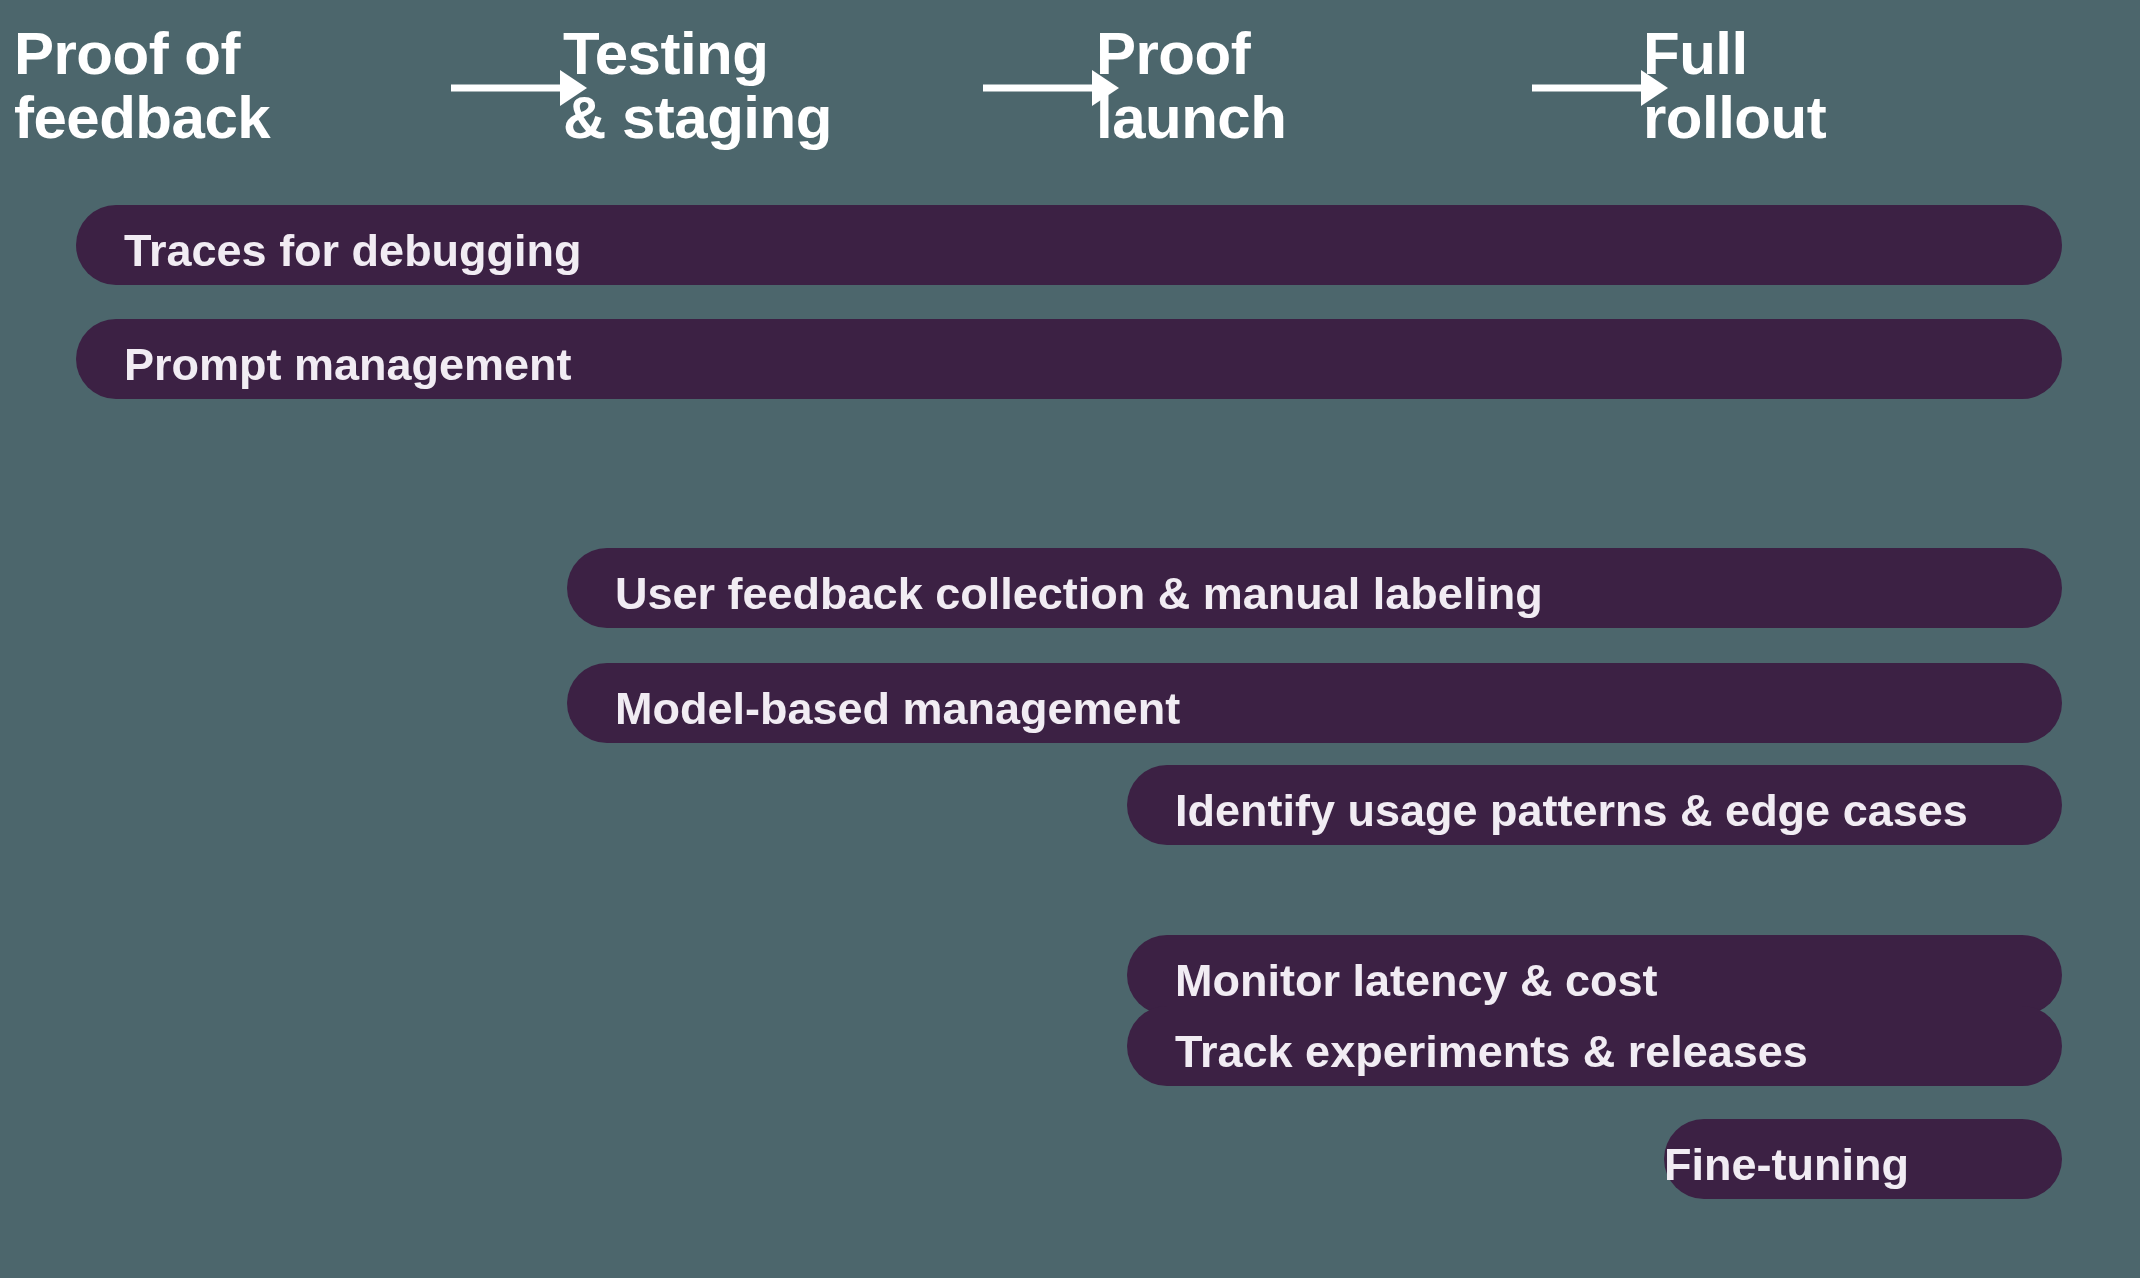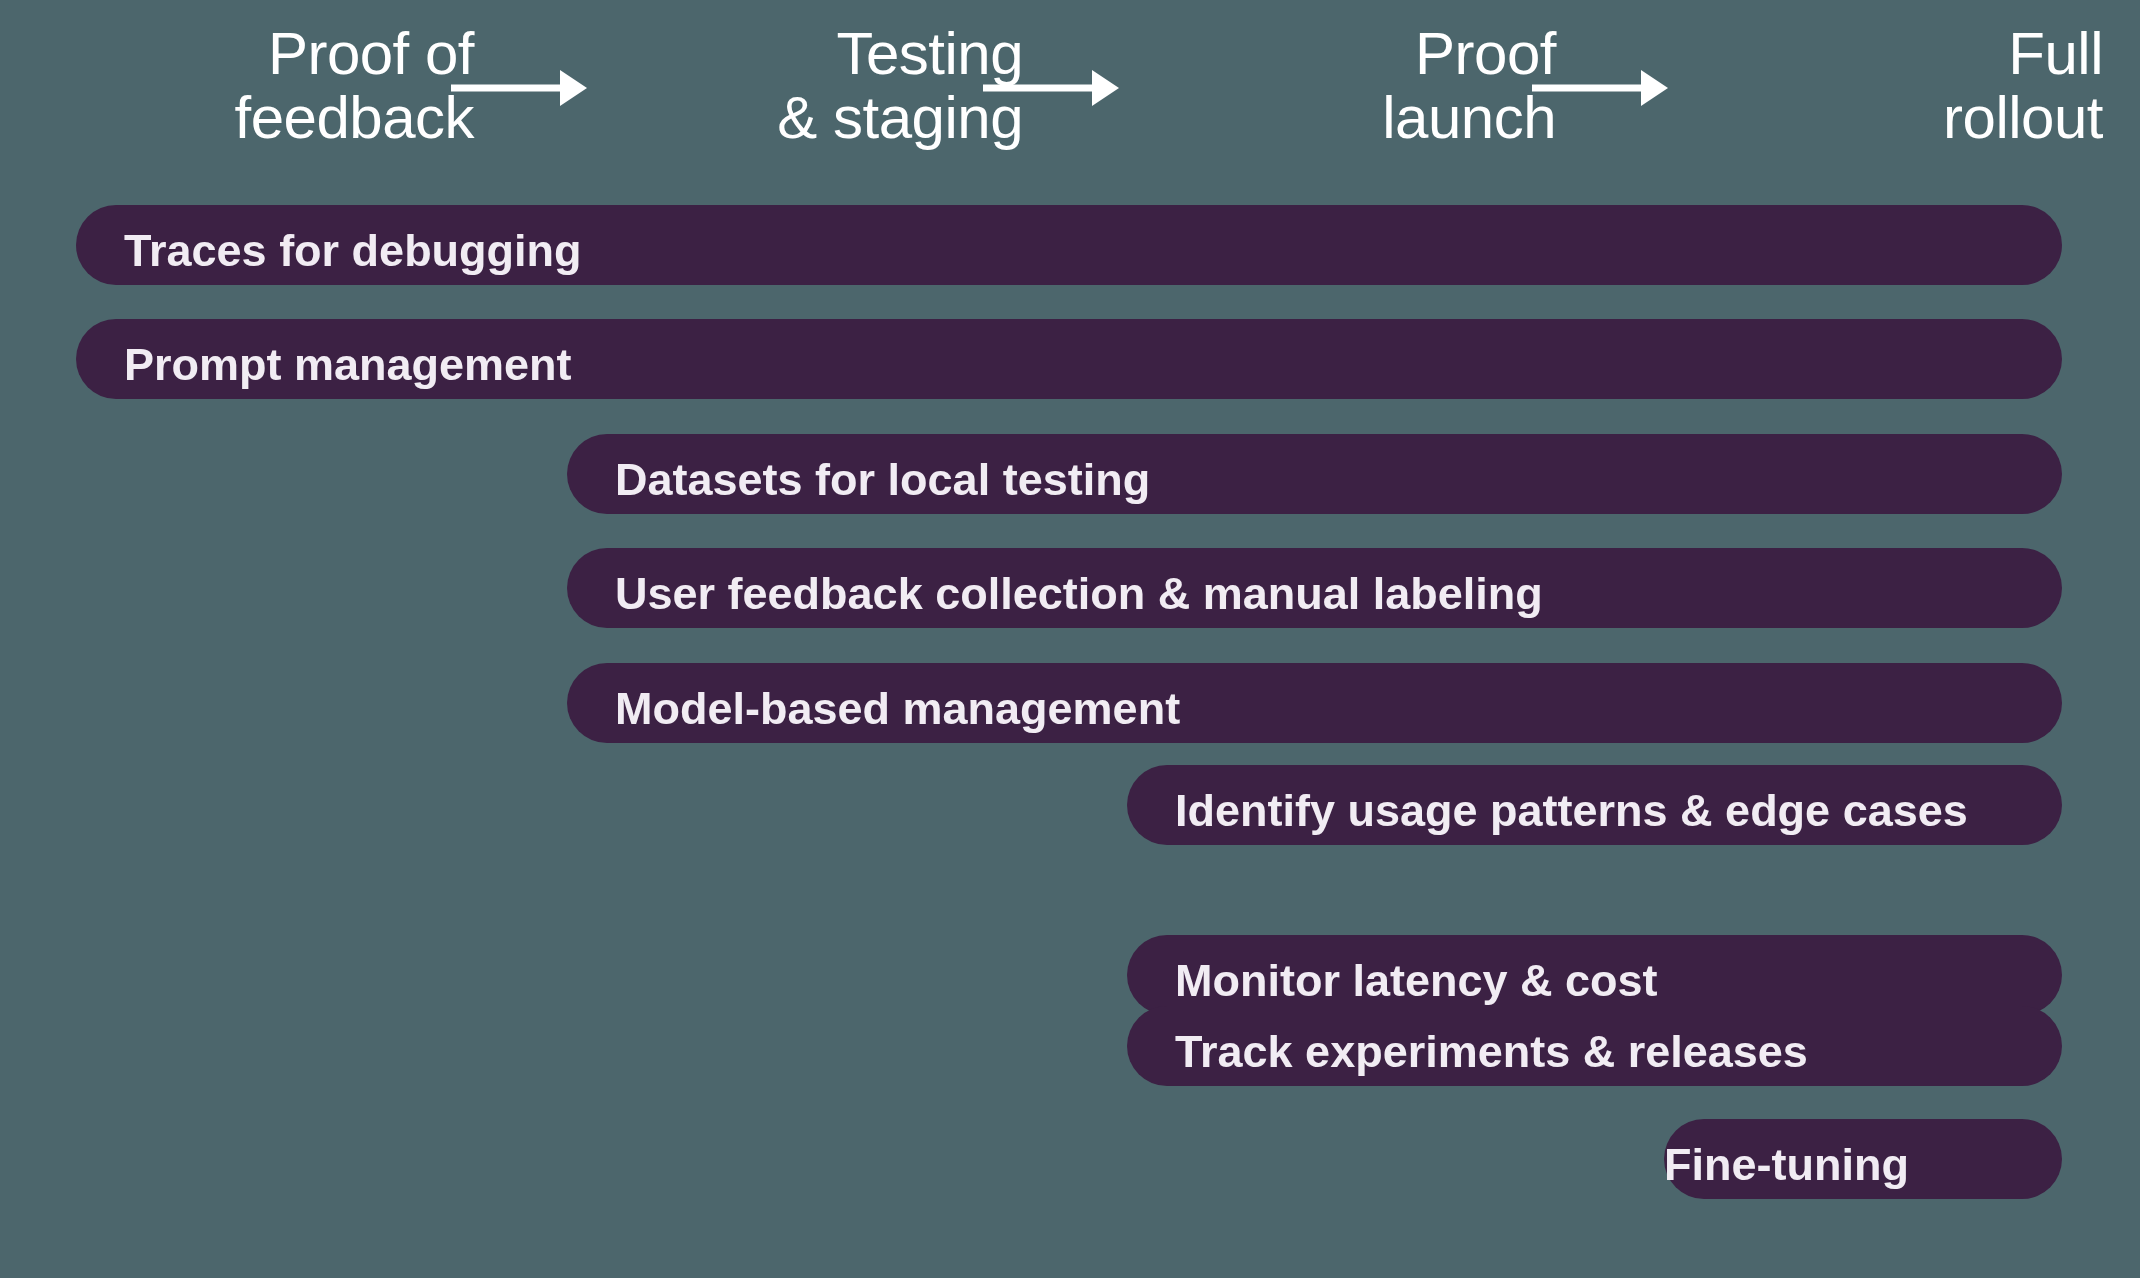--- a/index.html
+++ b/index.html
@@ -23,25 +23,25 @@
     height: 1278px;
     background: var(--background);
     overflow: hidden;
   }
 
   
   .stage {
     position: absolute;
     top: 22px;
     width: 460px;
-    text-align: right;
+    text-align: left;
     color: var(--stage-text);
     font-size: 60px;
     line-height: 64px;
-    font-weight: 400;
+    font-weight: 700;
     letter-spacing: -0.5px;
   }
   .stage-0 { left: 14px; }
   .stage-1 { left: 563px; }
   .stage-2 { left: 1096px; }
   .stage-3 { left: 1643px; }
 
   
   .arrow {
     position: absolute;
@@ -128,23 +128,20 @@
       <polygon class="head" points="112,4 139,22 112,40"></polygon>
     </svg>
   </div>
 
   <div class="bar from-stage-0 row-0">
     <span class="label">Traces for debugging</span>
   </div>
   <div class="bar from-stage-0 row-1">
     <span class="label">Prompt management</span>
   </div>
-  <div class="bar from-stage-1 row-2">
-    <span class="label">Datasets for local testing</span>
-  </div>
   <div class="bar from-stage-1 row-3">
     <span class="label">User feedback collection &amp; manual labeling</span>
   </div>
   <div class="bar from-stage-1 row-4">
     <span class="label">Model-based management</span>
   </div>
   <div class="bar from-stage-2 row-5">
     <span class="label">Identify usage patterns &amp; edge cases</span>
   </div>
   <div class="bar from-stage-2 row-6">

